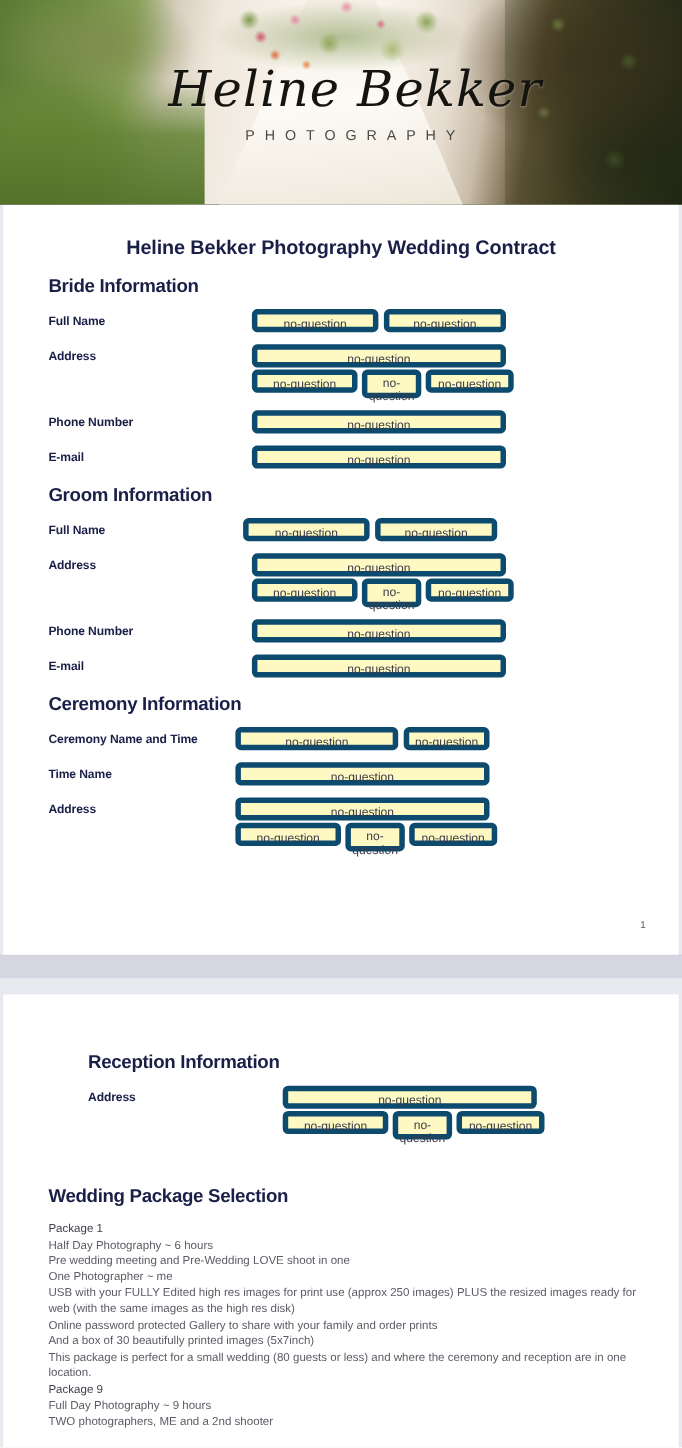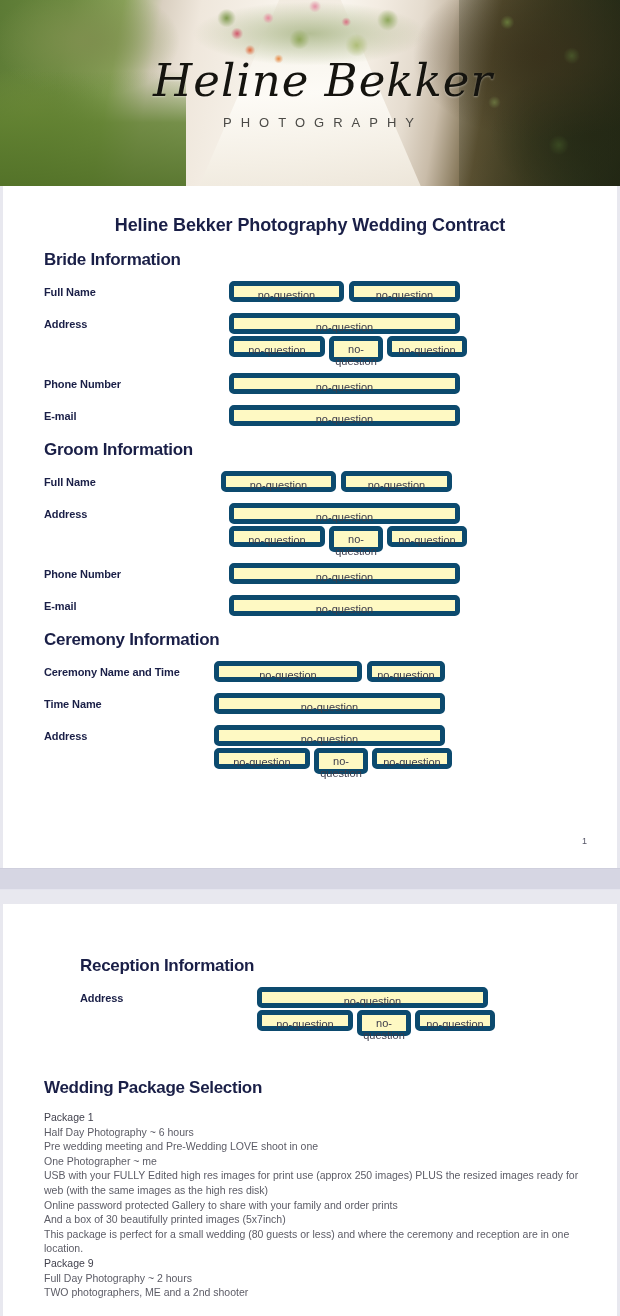--- a/index.html
+++ b/index.html
@@ -413,20 +413,20 @@
         <div class="pkg-name">Package 1</div>
         <div class="line">Half Day Photography ~ 6 hours</div>
         <div class="line">Pre wedding meeting and Pre-Wedding LOVE shoot in one</div>
         <div class="line">One Photographer ~ me</div>
         <div class="line">USB with your FULLY Edited high res images for print use (approx 250 images) PLUS the resized images ready for web (with the same images as the high res disk)</div>
         <div class="line">Online password protected Gallery to share with your family and order prints</div>
         <div class="line">And a box of 30 beautifully printed images (5x7inch)</div>
         <div class="line">This package is perfect for a small wedding (80 guests or less) and where the ceremony and reception are in one location.</div>
 
         <div class="pkg-name">Package 9</div>
-        <div class="line">Full Day Photography ~ 2 hours</div>
+        <div class="line">Full Day Photography ~ 9 hours</div>
         <div class="line">TWO photographers, ME and a 2nd shooter</div>
 
       </div>
     </div>
   </div>
 
 </div>
 
 </body></html>

